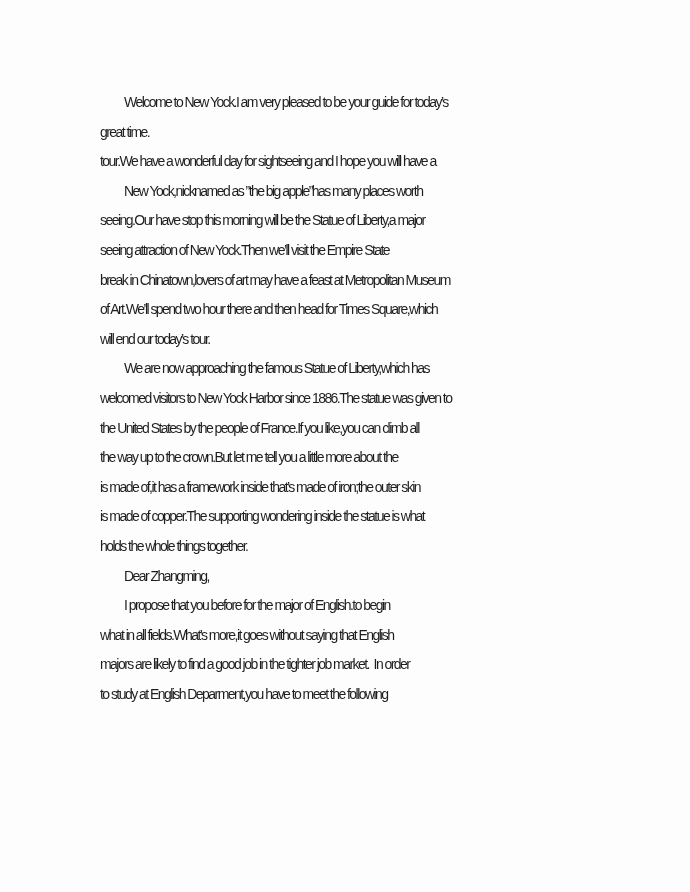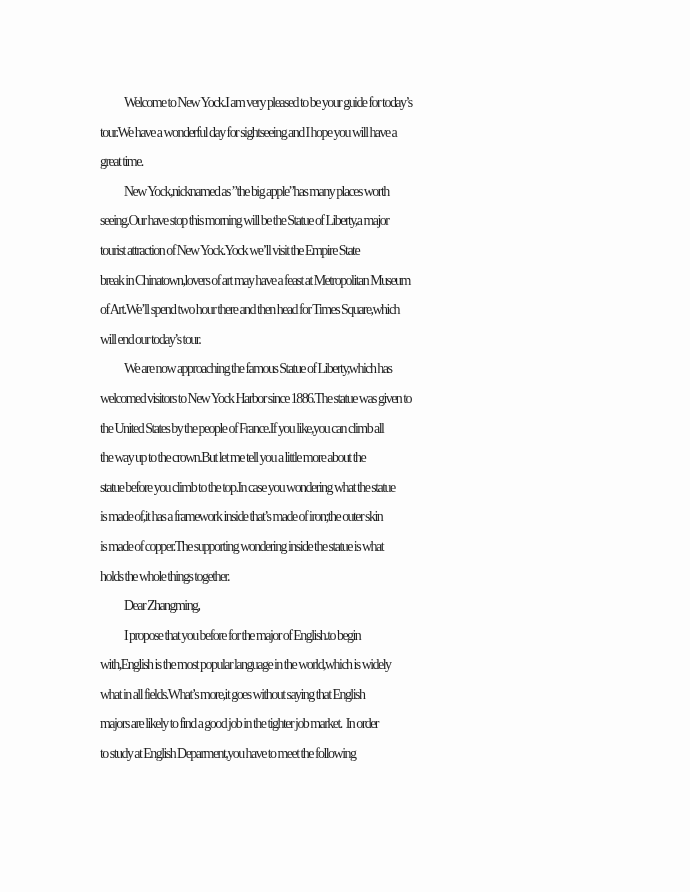--- a/index.html
+++ b/index.html
@@ -6,21 +6,21 @@
     margin: 0;
     padding: 0;
     background: #ffffff;
   }
   .page {
     position: relative;
     width: 690px;
     height: 892px;
     background: #fdfdfd;
     overflow: hidden;
-    font-family: Liberation Serif, serif;
+    font-family: Liberation Sans, sans-serif;
     font-size: 14px;
     letter-spacing: -1.55px;
     color: #1e1e1e;
   }
   .text-block {
     position: absolute;
     left: 100px;
     top: 88px;
     width: 520px;
   }
@@ -37,45 +37,43 @@
     padding-left: 24px;
   }
 </style>
 </head>
 <body>
 
 <div class="page" style="background: rgb(253, 253, 253); color: rgb(30, 30, 30);">
   <div class="text-block">
       <div class="paragraph">
         <div class="line indent">Welcome to New Yock.I am very pleased to be your guide for today’s</div>
+        <div class="line">great time.</div>
         <div class="line">tour.We have a wonderful day for sightseeing and I hope you will have a</div>
-        <div class="line">great time.</div>
       </div>
       <div class="paragraph">
         <div class="line indent">New Yock,nicknamed as ”the big apple”has many places worth</div>
         <div class="line">seeing.Our have stop this morning will be the Statue of Liberty,a major</div>
-        <div class="line">tourist attraction of New Yock.Yock we’ll visit the Empire State</div>
+        <div class="line">seeing attraction of New Yock.Then we’ll visit the Empire State</div>
         <div class="line">break in Chinatown,lovers of art may have a feast at Metropolitan Museum</div>
         <div class="line">of Art.We’ll spend two hour there and then head for Times Square,which</div>
         <div class="line">will end our today’s tour.</div>
       </div>
       <div class="paragraph">
         <div class="line indent">We are now approaching the famous Statue of Liberty,which has</div>
         <div class="line">welcomed visitors to New Yock Harbor since 1886.The statue was given to</div>
         <div class="line">the United States by the people of France.If you like,you can climb all</div>
         <div class="line">the way up to the crown.But let me tell you a little more about the</div>
-        <div class="line">statue before you climb to the top.In case you wondering what the statue</div>
         <div class="line">is made of,it has a framework inside that’s made of iron;the outer skin</div>
         <div class="line">is made of copper.The supporting wondering inside the statue is what</div>
         <div class="line">holds the whole things together.</div>
       </div>
       <div class="paragraph">
         <div class="line indent">Dear Zhangming,</div>
       </div>
       <div class="paragraph">
         <div class="line indent">I propose that you before for the major of English.to begin</div>
-        <div class="line">with,English is the most popular language in the world,which is widely</div>
         <div class="line">what in all fields.What’s more,it goes without saying that English</div>
         <div class="line">majors are likely to find a good job in the tighter job market.  In order</div>
         <div class="line">to study at English Deparment,you have to meet the following</div>
       </div>
     </div>
 </div>
 
 </body></html>

